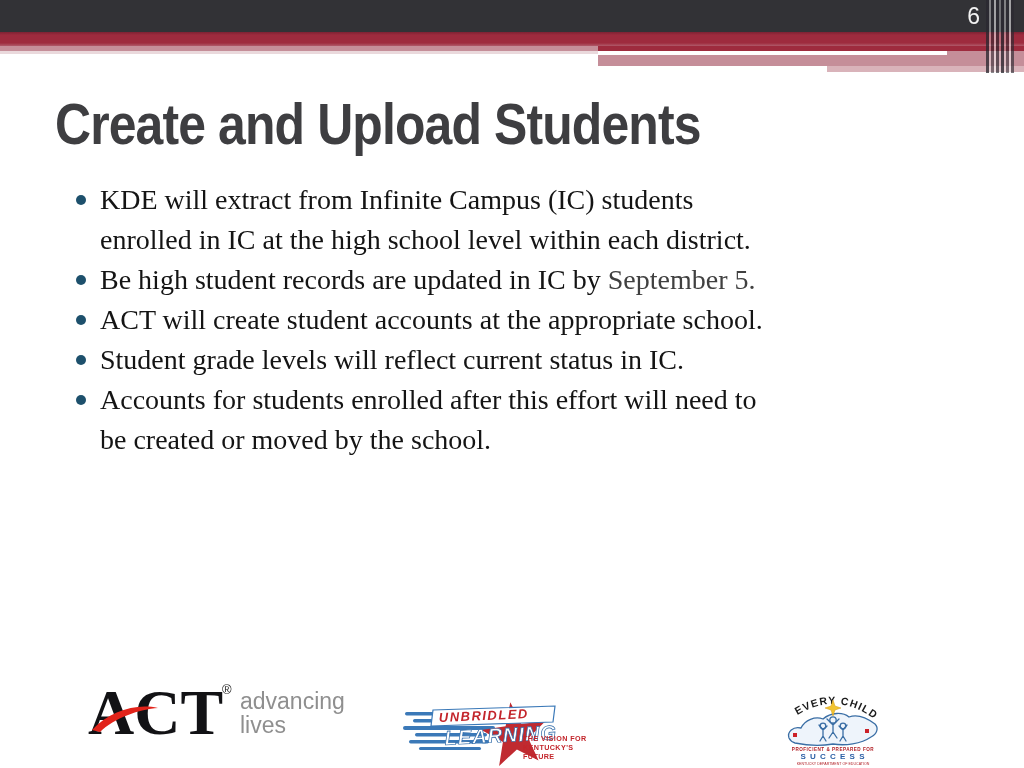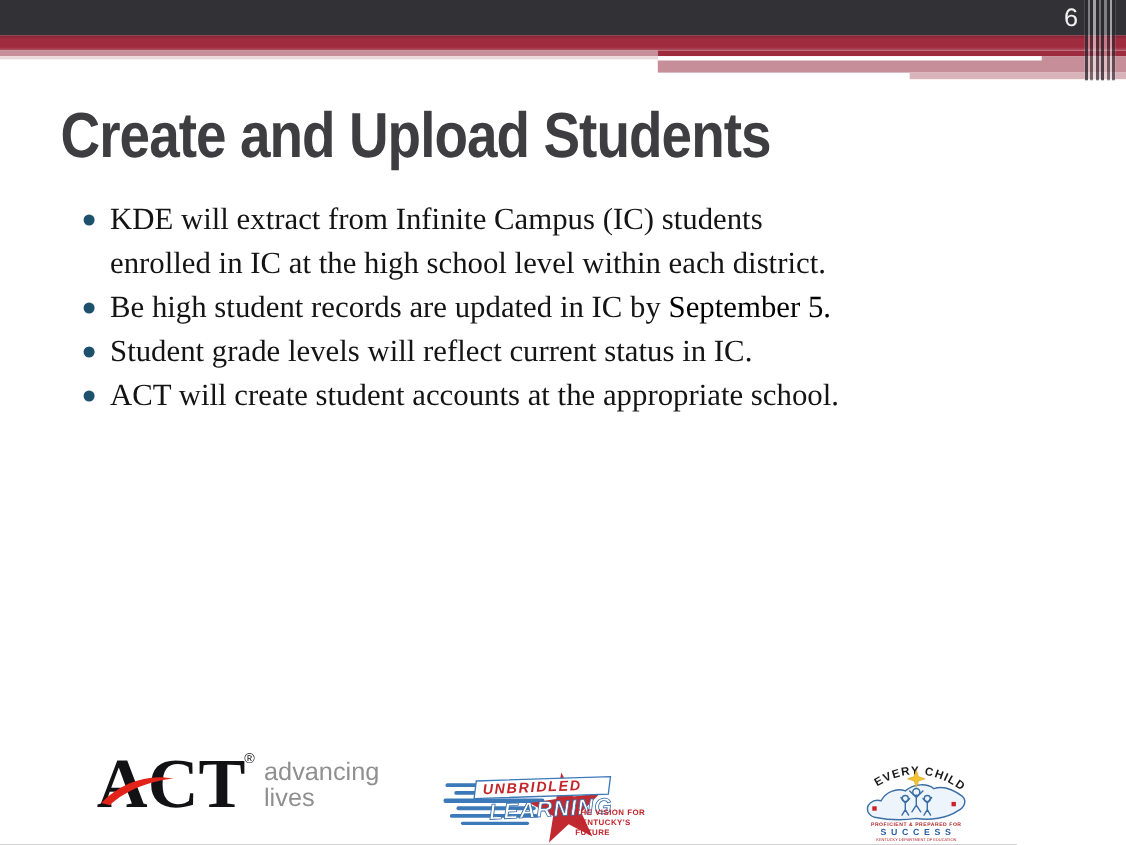--- a/index.html
+++ b/index.html
@@ -31,21 +31,21 @@
   }
   
   .content{
     position:absolute;left:70px;top:180px;width:940px;
     font-family:"Liberation Serif","DejaVu Serif",serif;
     font-size:28px;line-height:40px;color:#141414;
   }
   .bullets{list-style:none;margin:0;padding:0;}
   .bullets li{position:relative;padding-left:30px;white-space:pre-wrap;font-family:Liberation Serif, serif;}
   .dot{position:absolute;left:6px;top:15px;width:10px;height:10px;border-radius:50%;background:#1d506c;}
-  .hl-red{color:#000000;}
+  .hl-red{color:#404040;}
   .note{margin:40px 0 0 2px;white-space:pre-wrap;}
   
   .footer{position:absolute;left:0;top:0;width:1024px;height:584px;pointer-events:none;}
   .logo{position:absolute;}
   .logo-act{left:88px;top:676px;}
   .logo-unbridled{left:403px;top:700px;}
   .logo-everychild{left:781px;top:688px;}
 </style>
 </head>
 <body>
@@ -63,22 +63,24 @@
   <div class="stripes-right"></div>
   <div class="page-number">6</div>
 
   <h1 class="title">Create and Upload Students</h1>
 
   <div class="content">
     <ul class="bullets">
       <li><span class="dot"></span><span>KDE will extract from Infinite Campus (IC) students
 enrolled in IC at the high school level within each district.</span></li>
       <li><span class="dot"></span><span>Be high student records are updated in IC by </span><span class="hl-red">September 5.</span></li>
+      <li><span class="dot"></span><span>ACT will create student accounts at the appropriate school.</span></li>
       <li><span class="dot"></span><span>Student grade levels will reflect current status in IC.</span></li>
-      <li><span class="dot"></span><span>ACT will create student accounts at the appropriate school.</span></li>
+      <li><span class="dot"></span><span>Accounts for students enrolled after this effort will need to
+be created or moved by the school.</span></li>
     </ul>
   </div>
 
   <div class="footer">
 
     <div class="logo logo-act">
       <svg width="265" height="75" viewBox="0 0 265 75">
         <text x="0" y="58" font-family="Liberation Serif, serif" font-weight="bold" font-size="64" fill="#121215">ACT</text>
         <path d="M 4,54 C 22,35 48,27 70,32 C 52,33 26,42 12,56 Z" fill="#e2231a"></path>
         <text x="134" y="18" font-size="13" fill="#222">®</text>

